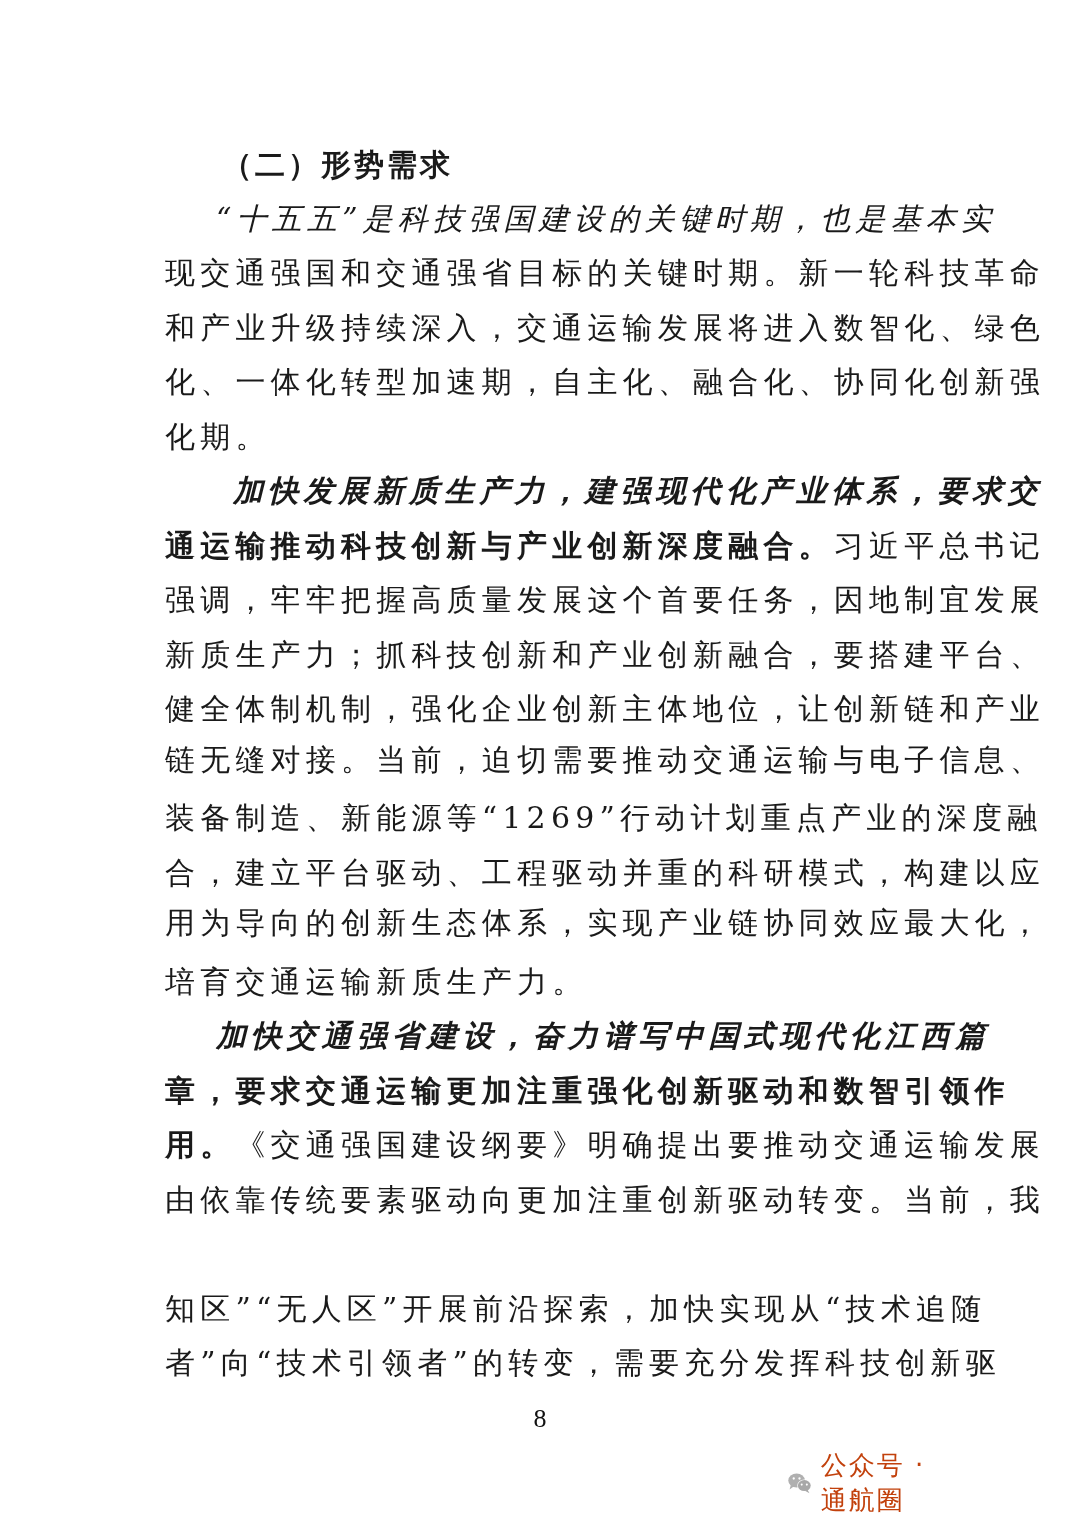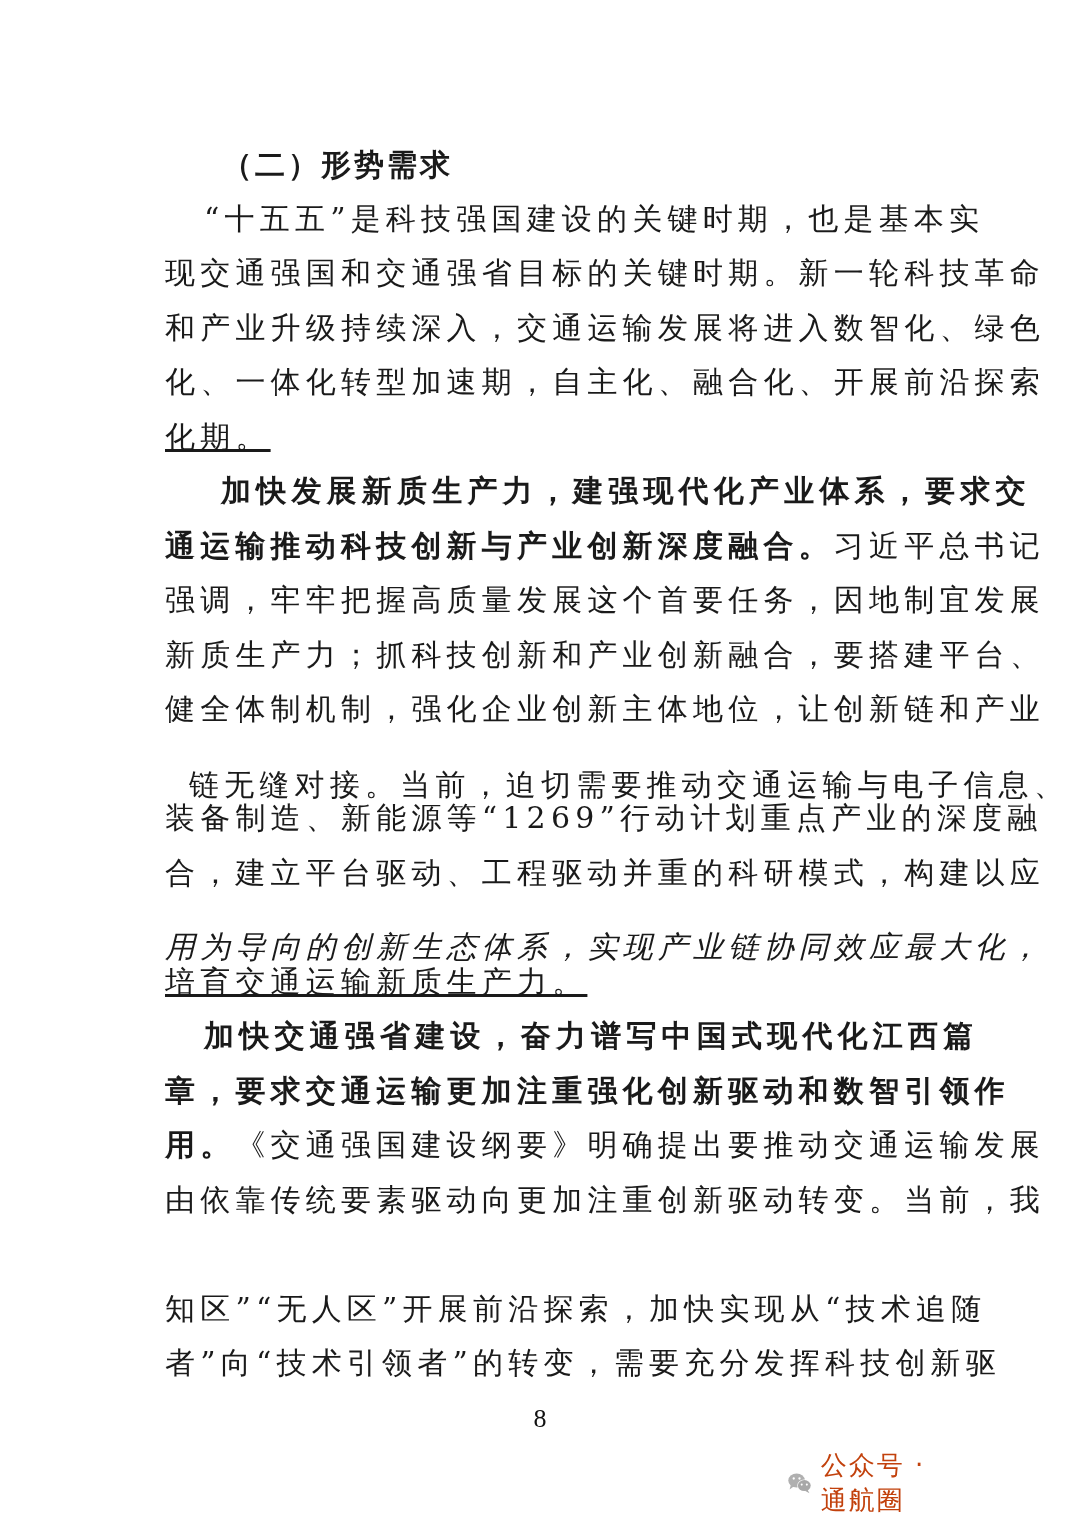--- a/index.html
+++ b/index.html
@@ -28,25 +28,25 @@
       height: 54px;
       font-size: 30px;
       line-height: 54px;
       white-space: nowrap;
       letter-spacing: 5.2px;
       text-align: justify;
       text-align-last: justify;
     }
     .line.last {
       text-align-last: left;
-      text-decoration: underline;
     }
     .line.indent {
-      left: 204px;
+      left: 216px;
       width: 697px;
+      font-style: italic;
     }
     .bold {
       font-weight: bold;
     }
     .heading {
       position: absolute;
       left: 222px;
       top: 138px;
       font-size: 30px;
       line-height: 54px;
@@ -86,34 +86,34 @@
 </head>
 <body>
 
 <div class="page">
 
   <div class="heading">（二）形势需求</div>
 
   <div class="line indent" style="top:192px;">“十五五”是科技强国建设的关键时期，也是基本实</div>
   <div class="line" style="top:246px;">现交通强国和交通强省目标的关键时期。新一轮科技革命</div>
   <div class="line" style="top:301px;">和产业升级持续深入，交通运输发展将进入数智化、绿色</div>
-  <div class="line" style="top:355px;">化、一体化转型加速期，自主化、融合化、开展前沿探索</div>
+  <div class="line" style="top:355px;">化、一体化转型加速期，自主化、融合化、协同化创新强</div>
   <div class="line last" style="top:410px;">化期。</div>
 
   <div class="line indent bold" style="top:464px;margin-left:17px;">加快发展新质生产力，建强现代化产业体系，要求交</div>
   <div class="line" style="top:519px;">
     <span class="bold">通运输推动科技创新与产业创新深度融合。</span><span>习近平总书记</span>
   </div>
   <div class="line" style="top:573px;">强调，牢牢把握高质量发展这个首要任务，因地制宜发展</div>
   <div class="line" style="top:628px;">新质生产力；抓科技创新和产业创新融合，要搭建平台、</div>
   <div class="line" style="top:682px;">健全体制机制，强化企业创新主体地位，让创新链和产业</div>
-  <div class="line" style="top:758px;margin-left:24px;">链无缝对接。当前，迫切需要推动交通运输与电子信息、</div>
+  <div class="line" style="top:733px;">链无缝对接。当前，迫切需要推动交通运输与电子信息、</div>
   <div class="line" style="top:791px;">装备制造、新能源等“1269”行动计划重点产业的深度融</div>
   <div class="line" style="top:846px;">合，建立平台驱动、工程驱动并重的科研模式，构建以应</div>
-  <div class="line" style="top:920px;font-style:italic;">用为导向的创新生态体系，实现产业链协同效应最大化，</div>
+  <div class="line" style="top:896px;">用为导向的创新生态体系，实现产业链协同效应最大化，</div>
   <div class="line last" style="top:955px;">培育交通运输新质生产力。</div>
 
   <div class="line indent bold" style="top:1009px;">加快交通强省建设，奋力谱写中国式现代化江西篇</div>
   <div class="line" style="top:1118px;">
     <span class="bold">用。</span><span>《交通强国建设纲要》明确提出要推动交通运输发展</span>
   </div>
   <div class="line bold" style="top:1064px;">章，要求交通运输更加注重强化创新驱动和数智引领作</div>
   <div class="line" style="top:1173px;">由依靠传统要素驱动向更加注重创新驱动转变。当前，我</div>
   <div class="line" style="top:1282px;">知区”“无人区”开展前沿探索，加快实现从“技术追随</div>
   <div class="line" style="top:1336px;">者”向“技术引领者”的转变，需要充分发挥科技创新驱</div>

